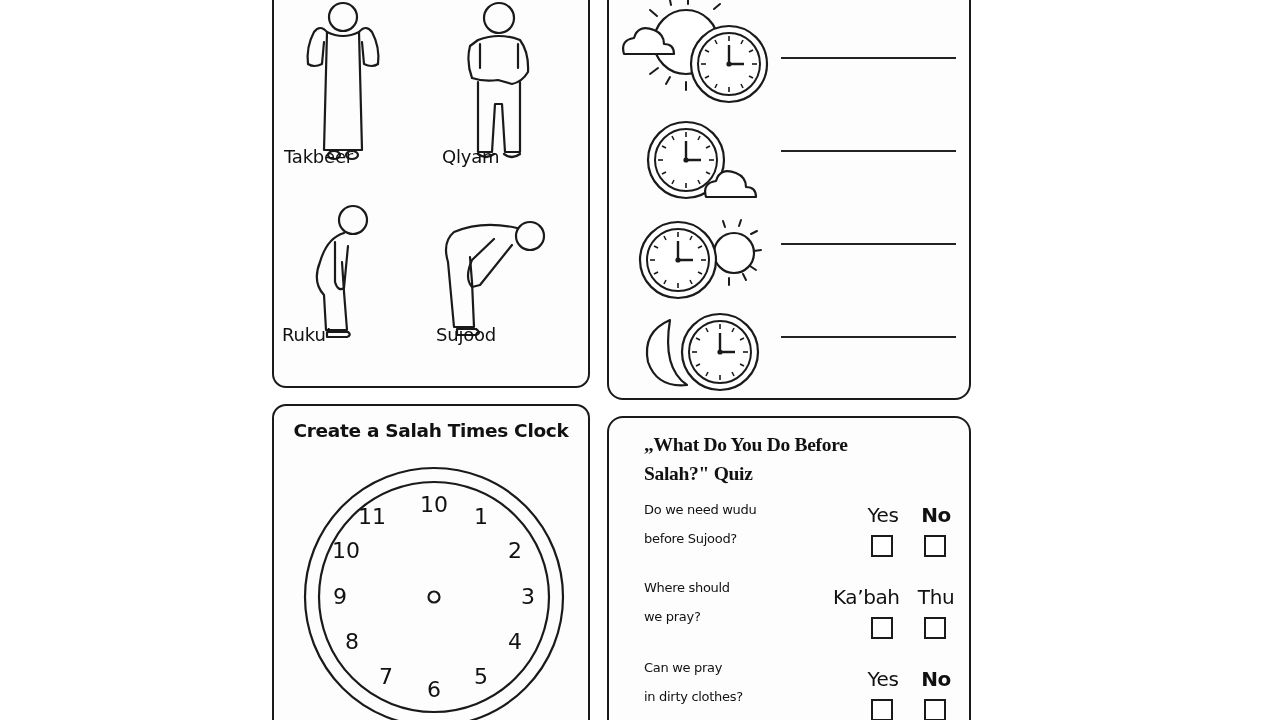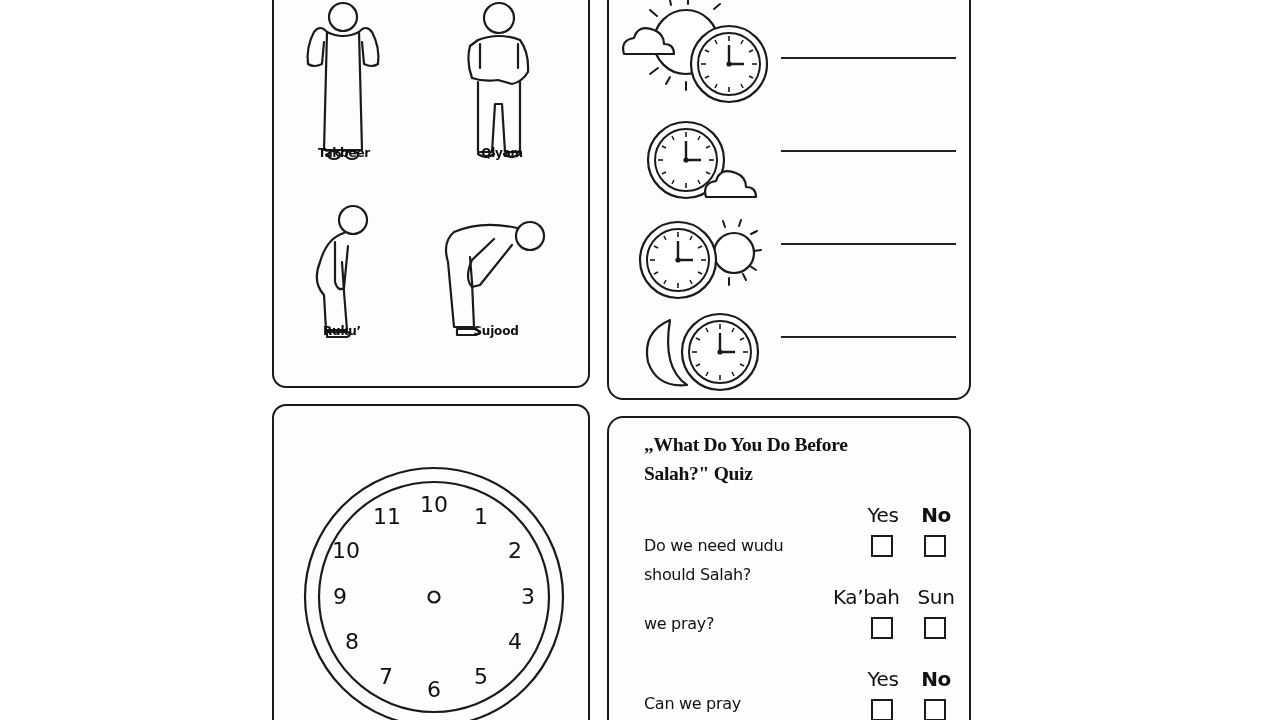--- a/index.html
+++ b/index.html
@@ -4,23 +4,23 @@
 <style>
   html, body { margin:0; padding:0; }
   body { width:1280px; height:720px; background:#ffffff; position:relative; overflow:hidden;
          font-family:"DejaVu Sans", "Liberation Sans", sans-serif; color:#111; }
   .panel { position:absolute; border:2px solid #1a1a1a; background:#fdfdfd; box-sizing:border-box; }
   #p-positions { left:272px; top:-20px; width:318px; height:408px; border-radius:0 0 14px 14px; }
   #p-times { left:607px; top:-20px; width:364px; height:420px; border-radius:0 0 16px 16px; }
   #p-clock { left:272px; top:404px; width:318px; height:340px; border-radius:14px 14px 0 0; }
   #p-quiz { left:607px; top:416px; width:364px; height:330px; border-radius:16px 16px 0 0; }
   svg { position:absolute; left:0; top:0; overflow:visible; }
-  .lbl { position:absolute; font-size:12px; font-weight:700; text-align:center; width:120px; letter-spacing:-0.2px; }
+  .lbl { position:absolute; font-size:18px; font-weight:400; width:120px; letter-spacing:-0.2px; }
   .title { position:absolute; font-size:18.5px; font-weight:700; letter-spacing:-0.3px; }
-  .q { position:absolute; font-size:16px; line-height:29px; letter-spacing:-0.3px;margin-top:36px; }
+  .q { position:absolute; font-size:13px; line-height:29px; letter-spacing:-0.3px; }
   .opt { position:absolute; font-size:20px; text-align:center; width:60px; letter-spacing:-0.4px; }
   .opt.bold { font-weight:700; }
   .box { position:absolute; width:22px; height:22px; border:2px solid #1a1a1a; background:#fff; box-sizing:border-box; }
   .num { position:absolute; font-size:22px; width:30px; text-align:center; margin-left:-15px; margin-top:-14px; }
   .line { position:absolute; height:2px; background:#222; }
 </style>
 </head>
 <body>
 
 <div class="panel" id="p-positions">
@@ -132,62 +132,65 @@
       </g>
     </g>
   </svg>
   <div class="line" style="left:172px;top:75px;width:175px;"></div>
   <div class="line" style="left:172px;top:168px;width:175px;"></div>
   <div class="line" style="left:172px;top:261px;width:175px;"></div>
   <div class="line" style="left:172px;top:354px;width:175px;"></div>
 </div>
 
 <div class="panel" id="p-clock">
+  <div class="title" style="left:0;width:314px;text-align:center;top:14px;">Create a Salah Times Clock</div>
   <svg width="318" height="340">
     <circle cx="160" cy="191" r="129" fill="none" stroke="#1a1a1a" stroke-width="2.2"></circle>
     <circle cx="160" cy="191" r="115" fill="none" stroke="#1a1a1a" stroke-width="2.2"></circle>
     <circle cx="160" cy="191" r="5.5" fill="none" stroke="#1a1a1a" stroke-width="2.2"></circle>
   </svg>
   <div class="num" style="left:160px;top:100px;">10</div>
   <div class="num" style="left:207px;top:112px;">1</div>
   <div class="num" style="left:241px;top:146px;">2</div>
   <div class="num" style="left:254px;top:192px;">3</div>
   <div class="num" style="left:241px;top:237px;">4</div>
   <div class="num" style="left:207px;top:272px;">5</div>
   <div class="num" style="left:160px;top:285px;">6</div>
   <div class="num" style="left:112px;top:272px;">7</div>
   <div class="num" style="left:78px;top:237px;">8</div>
   <div class="num" style="left:66px;top:192px;">9</div>
   <div class="num" style="left:72px;top:146px;">10</div>
-  <div class="num" style="left:113px;top:112px;">11</div>
+  <div class="num" style="left:98px;top:112px;">11</div>
 </div>
 
 <div class="panel" id="p-quiz">
   <div class="title" style="left:35px;top:12px;font-size:19.5px;line-height:29px;font-family:Liberation Serif, serif;">
     <div>„What Do You Do Before</div>
     <div>Salah?" Quiz</div>
   </div>
 
   <div class="q" style="left:35px;top:77px;">
     <div>Do we need wudu</div>
-    <div>should Salah?</div>
+    <div>before Sujood?</div>
   </div>
   <div class="opt" style="left:244px;top:85px;">Yes</div>
   <div class="opt bold" style="left:297px;top:85px;">No</div>
   <div class="box" style="left:262px;top:117px;"></div>
   <div class="box" style="left:315px;top:117px;"></div>
 
   <div class="q" style="left:35px;top:155px;">
+    <div>Where should</div>
     <div>we pray?</div>
   </div>
   <div class="opt" style="left:224px;top:167px;width:62px;">Ka’bah</div>
-  <div class="opt" style="left:297px;top:167px;">Sun</div>
+  <div class="opt" style="left:297px;top:167px;">Thu</div>
   <div class="box" style="left:262px;top:199px;"></div>
   <div class="box" style="left:315px;top:199px;"></div>
 
   <div class="q" style="left:35px;top:235px;">
     <div>Can we pray</div>
+    <div>in dirty clothes?</div>
   </div>
   <div class="opt" style="left:244px;top:249px;">Yes</div>
   <div class="opt bold" style="left:297px;top:249px;">No</div>
   <div class="box" style="left:262px;top:281px;"></div>
   <div class="box" style="left:315px;top:281px;"></div>
 </div>
 
 </body></html>

